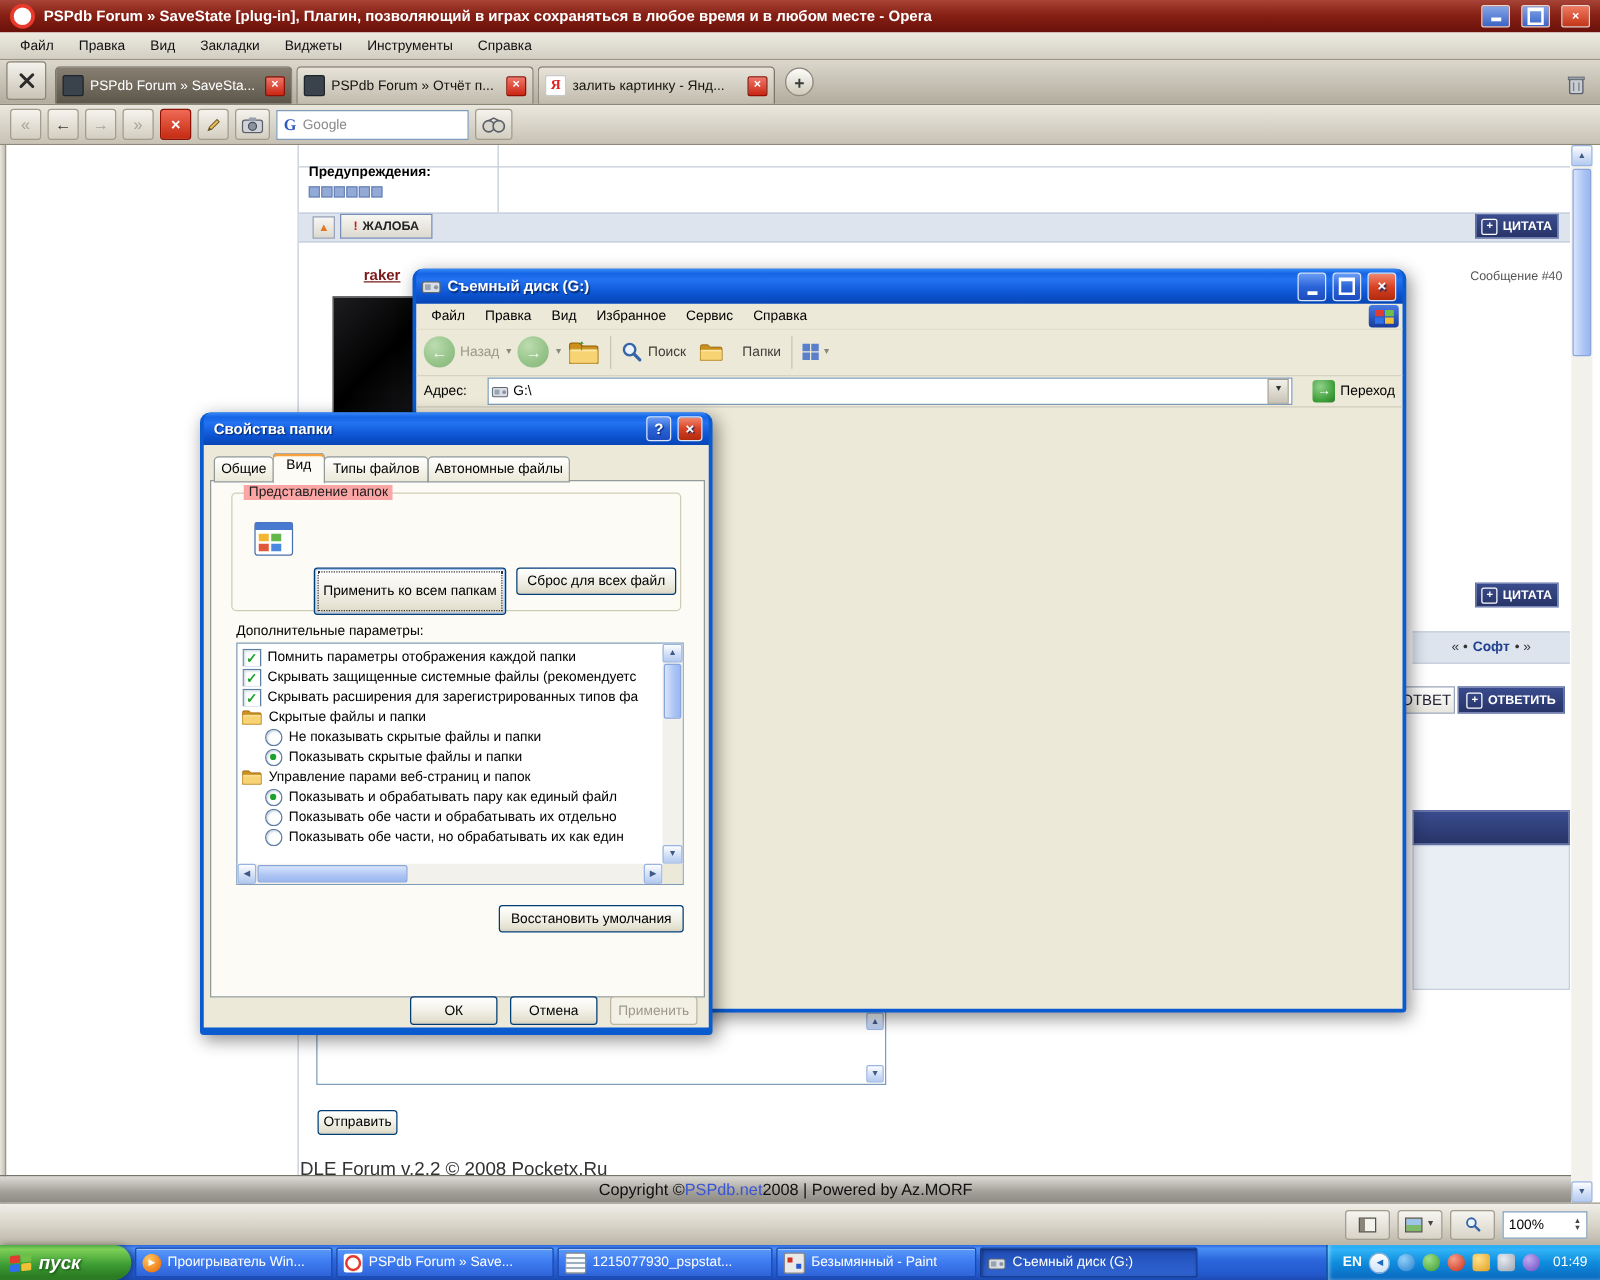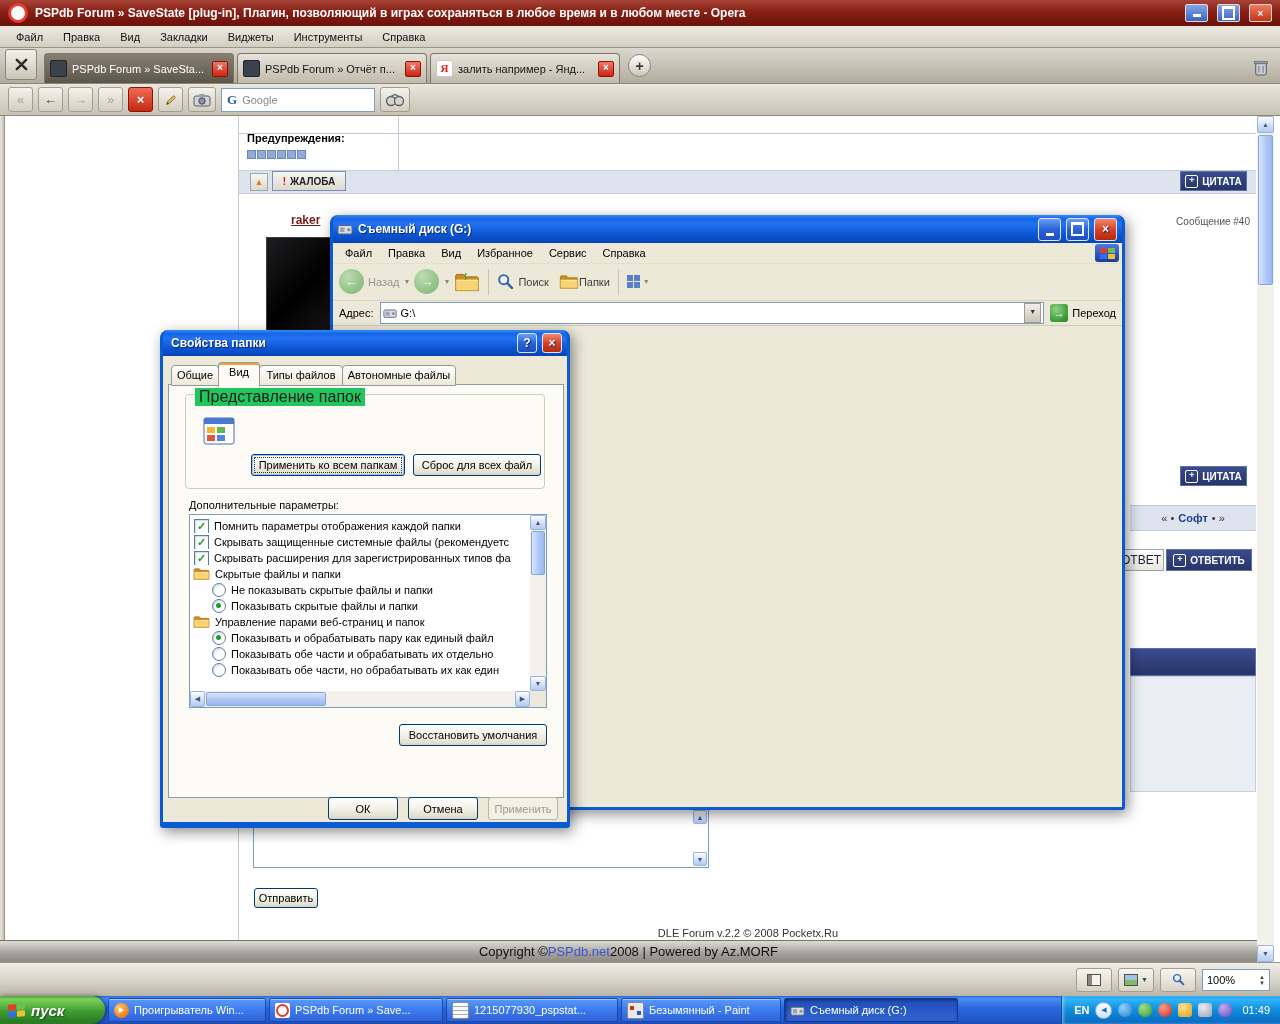--- a/index.html
+++ b/index.html
@@ -72,21 +72,21 @@
   .softlink{color:#203f8f;font-weight:bold}
   .btn-white{background:linear-gradient(#fff,#e8e6de);border:1px solid #9aa4b8;color:#223;font-weight:normal;font-size:12px;
     display:flex;align-items:center;justify-content:center}
   .navybar{background:linear-gradient(#3a4c8e,#273468);border:1px solid #5f6fa8}
   .litepanel{background:#e9eef5;border:1px solid #c5cedd}
   .qr-box{background:#fff;border:1px solid #7f9db9}
   .xpbtn{background:linear-gradient(180deg,#ffffff,#f2f1e8 50%,#e3e0cf 88%,#d6d2c0);border:1px solid #003c74;border-radius:3px;
     font-size:11px;color:#000;display:flex;align-items:center;justify-content:center;font-family:inherit}
   .xpbtn.focus{box-shadow:inset 0 0 0 1px #9ec1f5;outline:1px dotted #333;outline-offset:-4px}
   .xpbtn.dis{color:#9d9a8a;border-color:#bcb6a2;background:#f3f1e6}
-  #footer-engine{color:#333;text-align:center;font-size:11px}
+  #footer-engine{color:#333;text-align:left;font-size:15px}
   #copybar{left:0;top:940px;width:1257px;height:22px;background:linear-gradient(#dddbd5,#a3a099 60%,#8e8b84);
     border-top:1px solid #77746d;display:flex;align-items:center;justify-content:center;font-size:13px;color:#101010}
   .copylink{color:#3a55d4}
 
   
   .sb-btn{background:linear-gradient(#fdfefe,#cfddf6 60%,#b5cbf0);border:1px solid #98b4e4;border-radius:2px;
     color:#405a86;font-size:7px;display:flex;align-items:center;justify-content:center}
   .sb-track{background:#f3f1ec}
   .sb-thumb{background:linear-gradient(90deg,#d8e4fb,#adc5f5 60%,#9bb7ef);border:1px solid #88a6de;border-radius:2px}
   .sb-thumb-h{background:linear-gradient(180deg,#d8e4fb,#adc5f5 60%,#9bb7ef);border:1px solid #88a6de;border-radius:2px}
@@ -113,42 +113,42 @@
   .winlogo span{width:7px;height:5px}
   #exp-toolbar{position:absolute;left:0;top:20px;right:0;height:37px;display:flex;align-items:center;gap:4px;padding:0 6px;border-bottom:1px solid #d8d4c4}
   .tb-circle{width:25px;height:25px;border-radius:50%;color:#fff;font-size:13px;font-weight:bold;flex:0 0 auto;
     background:radial-gradient(circle at 35% 30%,#90d18b,#3f9f3a 60%,#2c7c29);display:flex;align-items:center;justify-content:center}
   .tb-circle.dim{opacity:.5}
   .tb-label{color:#3f3e37} .tb-label.dim{color:#9a988a}
   .tb-drop{font-size:7px;color:#8a887a}
   .tb-sep{width:1px;height:26px;background:#c9c5b5;margin:0 4px}
   .gridico{display:grid;grid-template-columns:6px 6px;grid-gap:1px}
   .gridico span{width:6px;height:6px;background:#5a80cc}
-  #exp-addr{position:absolute;left:0;top:57px;right:0;height:25px;display:flex;align-items:center;gap:6px;padding:0 6px;border-bottom:1px solid #cfccbc}
+  #exp-addr{position:absolute;left:0;top:57px;right:0;height:25px;display:flex;align-items:center;gap:16px;padding:0 6px;border-bottom:1px solid #cfccbc}
   .exp-field{flex:1;height:20px;background:#fff;border:1px solid #7f9db9;display:flex;align-items:center;gap:4px;padding:0 2px}
   .go-circle{width:18px;height:18px;border-radius:3px;background:radial-gradient(circle at 35% 30%,#90d18b,#3f9f3a 65%,#2c7c29);
     color:#fff;font-weight:bold;font-size:11px;display:flex;align-items:center;justify-content:center}
   #exp-files{position:absolute;left:0;top:82px;right:0;bottom:0;background:#fff;border-top:1px solid #a9a593;overflow:hidden}
   .ftile-label{font-size:11px}
   #watermark{position:absolute;left:648px;top:346px;width:138px;height:130px;border:5px solid #a8b4be;background:#fbfdfe;
     opacity:.17;transform:rotate(9deg)}
   #watermark .wm-circle{position:absolute;right:10px;bottom:8px;width:66px;height:66px;border-radius:50%;
     background:conic-gradient(#8fa0ac 0 25%,#dde6ec 25% 50%,#8fa0ac 50% 75%,#dde6ec 75%)}
 
   
   #fo-dialog{left:160px;top:330px;width:410px;height:498px;z-index:10}
   #fo-title{height:26px;border-radius:6px 6px 0 0}
   #fo-body{background:#ece9d8;height:466px;position:relative}
   .fo-tab{position:absolute;top:9px;height:19px;border:1px solid #919b9c;border-radius:4px 4px 0 0;
     background:linear-gradient(#fff,#ece9d8);text-align:center;line-height:18px;font-size:11px;z-index:2}
   .fo-tab.active{top:6px;height:23px;background:#fcfbf6;border-bottom:1px solid #fcfbf6;z-index:4;
     box-shadow:inset 0 3px 0 -1px #f7a13c}
   #fo-panel{position:absolute;left:5px;top:28px;width:394px;height:412px;background:#fcfbf6;border:1px solid #919b9c}
   .groupbox{position:absolute;border:1px solid #cfcdb4;border-radius:4px}
-  .groupcap{position:absolute;background:#22c55e;padding:0 4px;font-size:16px;color:#202020}
+  .groupcap{position:absolute;background:#fca5a5;padding:0 4px;font-size:11px;color:#202020}
   .cb{width:13px;height:13px;background:#fff;border:1px solid #5a7da2;box-shadow:inset 1px 1px 2px #cdd6de;
     display:flex;align-items:center;justify-content:center;color:#1ca12c;font-weight:bold;font-size:11px}
   .rb{width:12px;height:12px;border-radius:50%;background:#fff;border:1px solid #5a7da2;box-shadow:inset 1px 1px 2px #cdd6de;position:relative}
   .rb.on::after{content:"";position:absolute;left:3px;top:3px;width:5px;height:5px;border-radius:50%;background:#1ca12c}
   .lrow{position:absolute;height:14px;display:flex;align-items:center;gap:5px;white-space:nowrap;overflow:hidden}
   .lrow .txt{font-size:11px}
 
   
   #op-status{left:0;top:962px;width:1280px;height:34px;display:flex;align-items:center;justify-content:flex-end;gap:6px;padding:0 10px;
     background:linear-gradient(180deg,#f0eee8,#d6d2c6 55%,#bab5a7);border-top:1px solid #999488}
@@ -276,21 +276,21 @@
     <span class="otab-label">PSPdb Forum » SaveSta...</span>
     <span class="tab-close">×</span>
   </div>
   <div class="otab">
     <span class="fav fav-dark"></span>
     <span class="otab-label">PSPdb Forum » Отчёт п...</span>
     <span class="tab-close">×</span>
   </div>
   <div class="otab">
     <span class="fav fav-ya">Я</span>
-    <span class="otab-label">залить например - Янд...</span>
+    <span class="otab-label">залить картинку - Янд...</span>
     <span class="tab-close">×</span>
   </div>
   <span class="newtab">+</span>
   <span style="margin-left:auto;margin-bottom:7px;margin-right:6px">
     <svg width="16" height="17">
         <use href="#sym-trash"></use>
       </svg>
   </span>
 </div>
 
@@ -426,21 +426,21 @@
           </svg>
         <span style="position:absolute;left:8px;top:-1px;color:#1d8a1d;font-weight:bold;font-size:12px">↑</span>
       </span>
       <span class="tb-sep"></span>
       <span class="fx" style="gap:4px">
         <svg width="17" height="17">
             <use href="#sym-search"></use>
           </svg>
         <span class="tb-label">Поиск</span>
       </span>
-      <span class="fx" style="gap:0;margin-left:6px">
+      <span class="fx" style="gap:15px;margin-left:6px">
         <svg width="20" height="16">
             <use href="#sym-folder"></use>
           </svg>
         <span class="tb-label">Папки</span>
       </span>
       <span class="tb-sep"></span>
       <span class="fx" style="gap:3px">
         <span class="gridico">
             <span></span>
             <span></span>
@@ -478,21 +478,21 @@
     <span class="fo-tab active" style="left:55px;width:40px">Вид</span>
     <span class="fo-tab" style="left:96px;width:82px">Типы файлов</span>
     <span class="fo-tab" style="left:179px;width:112px">Автономные файлы</span>
     <div id="fo-panel"></div>
 
     <div class="a groupbox" style="left:22px;top:38px;width:360px;height:95px"></div>
     <span class="a groupcap" style="left:32px;top:32px">Представление папок</span>
     <svg class="a" style="left:40px;top:60px" width="32" height="30">
         <use href="#sym-viewicon"></use>
       </svg>
-    <button class="a xpbtn focus" style="left:88px;top:98px;width:154px;height:22px">Применить ко всем папкам</button>
+    <button class="a xpbtn focus" style="left:88px;top:98px;width:154px;height:38px">Применить ко всем папкам</button>
     <button class="a xpbtn" style="left:250px;top:98px;width:128px;height:22px">Сброс для всех файл</button>
 
     <span class="a" style="left:26px;top:143px">Дополнительные параметры:</span>
 
     <div class="a" style="left:26px;top:158px;width:358px;height:194px;background:#fff;border:1px solid #7f9db9">
       <div class="lrow" style="left:4px;top:4px;width:330px">
         <span class="cb">✓</span>
           <span class="txt">Помнить параметры отображения каждой папки</span>
       </div>
       <div class="lrow" style="left:4px;top:20px;width:330px">

